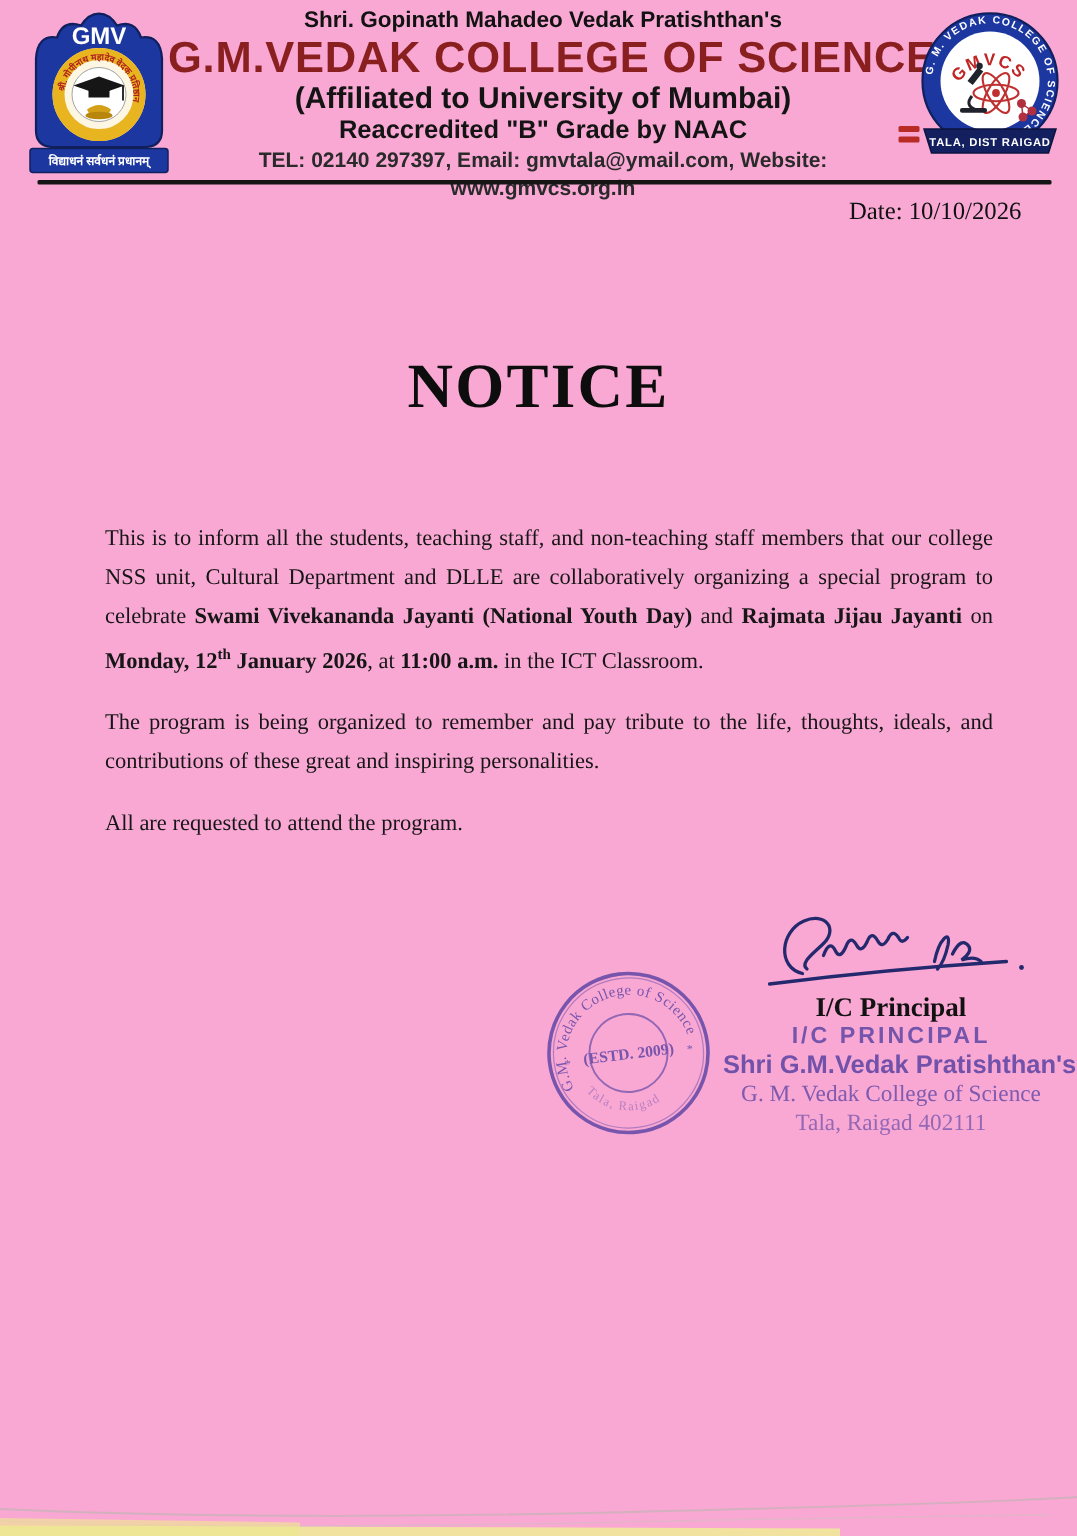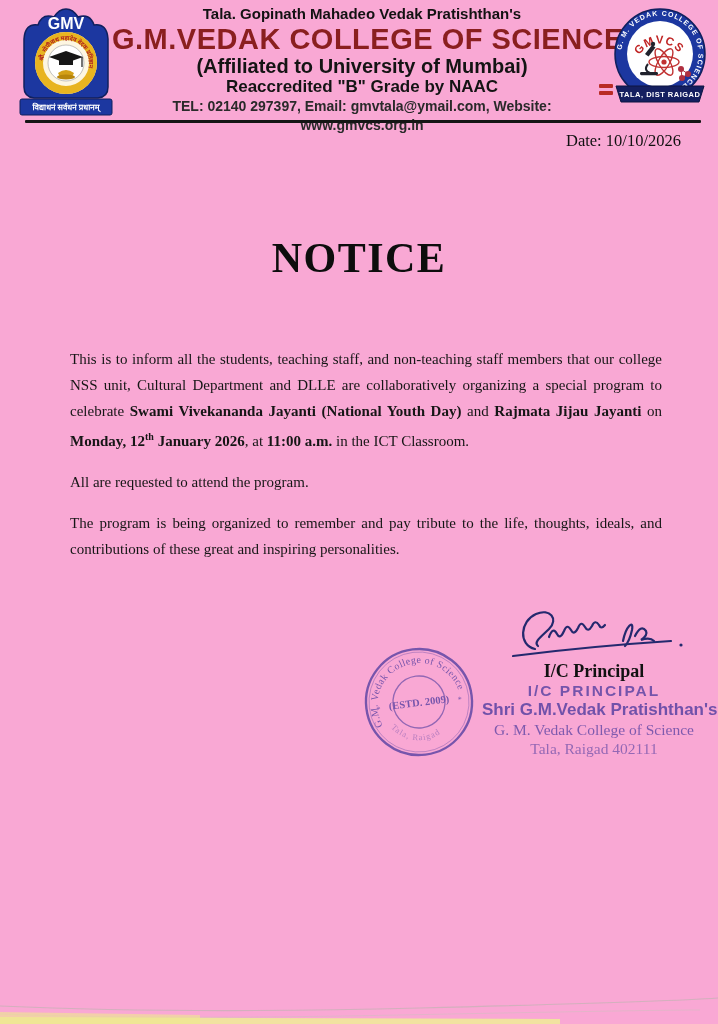--- a/index.html
+++ b/index.html
@@ -71,21 +71,21 @@
         <rect x="43" y="51" width="14" height="7" fill="#161616"></rect>
         <line x1="66" y1="50" x2="66" y2="60" stroke="#161616" stroke-width="1.2"></line>
         <path d="M42,66 q8,-6 16,0 l-2,4 q-6,-3 -12,0 z" fill="#d4a017"></path>
         <ellipse cx="50" cy="70" rx="9" ry="2.5" fill="#b8860b"></ellipse>
         <rect x="4" y="92" width="92" height="16" rx="2" fill="#1c37a0" stroke="#10205e"></rect>
         <text x="50" y="103" text-anchor="middle" font-size="8" font-weight="bold" fill="#ffffff">विद्याधनं सर्वधनं प्रधानम्</text>
       </svg>
     </div>
 
     <div class="head-center">
-      <div class="trust">Tala. Gopinath Mahadeo Vedak Pratishthan's</div>
+      <div class="trust">Shri. Gopinath Mahadeo Vedak Pratishthan's</div>
       <div class="college">G.M.VEDAK COLLEGE OF SCIENCE</div>
       <div class="affil">(Affiliated to University of Mumbai)</div>
       <div class="naac">Reaccredited "B" Grade by NAAC</div>
       <div class="tel">TEL: 02140 297397, Email: gmvtala@ymail.com, Website: www.gmvcs.org.in</div>
     </div>
 
     <div class="logo-right">
       <svg viewBox="0 0 112 106" width="112" height="106">
         <circle cx="56" cy="48" r="45" fill="#1c37a0" stroke="#10205e" stroke-width="1.5"></circle>
         <circle cx="56" cy="48" r="33" fill="#ffffff"></circle>
@@ -127,22 +127,22 @@
   </header>
 
   <div class="rule"></div>
 
   <div class="date">Date: 10/10/2026</div>
 
   <h1 class="title">NOTICE</h1>
 
   <main class="body-text">
     <p><span>This is to inform all the students, teaching staff, and non-teaching staff members that our college NSS unit, Cultural Department and DLLE are collaboratively organizing a special program to celebrate </span><span style="font-weight: bold;">Swami Vivekananda Jayanti (National Youth Day)</span><span> and </span><span style="font-weight: bold;">Rajmata Jijau Jayanti</span><span> on </span><span style="font-weight: bold;">Monday, 12</span><sup style="font-weight: bold;">th</sup><span style="font-weight: bold;"> January 2026</span><span>, at </span><span style="font-weight: bold;">11:00 a.m.</span><span> in the ICT Classroom.</span></p>
+    <p>The program is being organized to remember and pay tribute to the life, thoughts, ideals, and contributions of these great and inspiring personalities.</p>
     <p>All are requested to attend the program.</p>
-    <p>The program is being organized to remember and pay tribute to the life, thoughts, ideals, and contributions of these great and inspiring personalities.</p>
   </main>
 
   <svg class="sig-svg" viewBox="0 0 185 68">
     <g stroke="#24296e" stroke-width="2.2" fill="none" stroke-linecap="round">
       <path d="M30,50 C13,46 15,22 31,15 C45,9 54,20 44,30 C37,37 28,43 33,47"></path>
       <path d="M44,38 q4,-11 8,-3 q3,6 7,-3 q3,-8 7,-1 q3,6 7,-2 q3,-8 7,-1 q3,6 7,-1 q3,-7 7,-1 q2,5 6,0"></path>
       <path d="M118,42 C121,27 129,20 127,31 C125,40 122,45 120,47"></path>
       <path d="M130,37 q6,-12 11,-5 q2,4 -5,9 q9,-3 13,1"></path>
       <path d="M8,57 C55,51 120,45 166,42"></path>
     </g>

